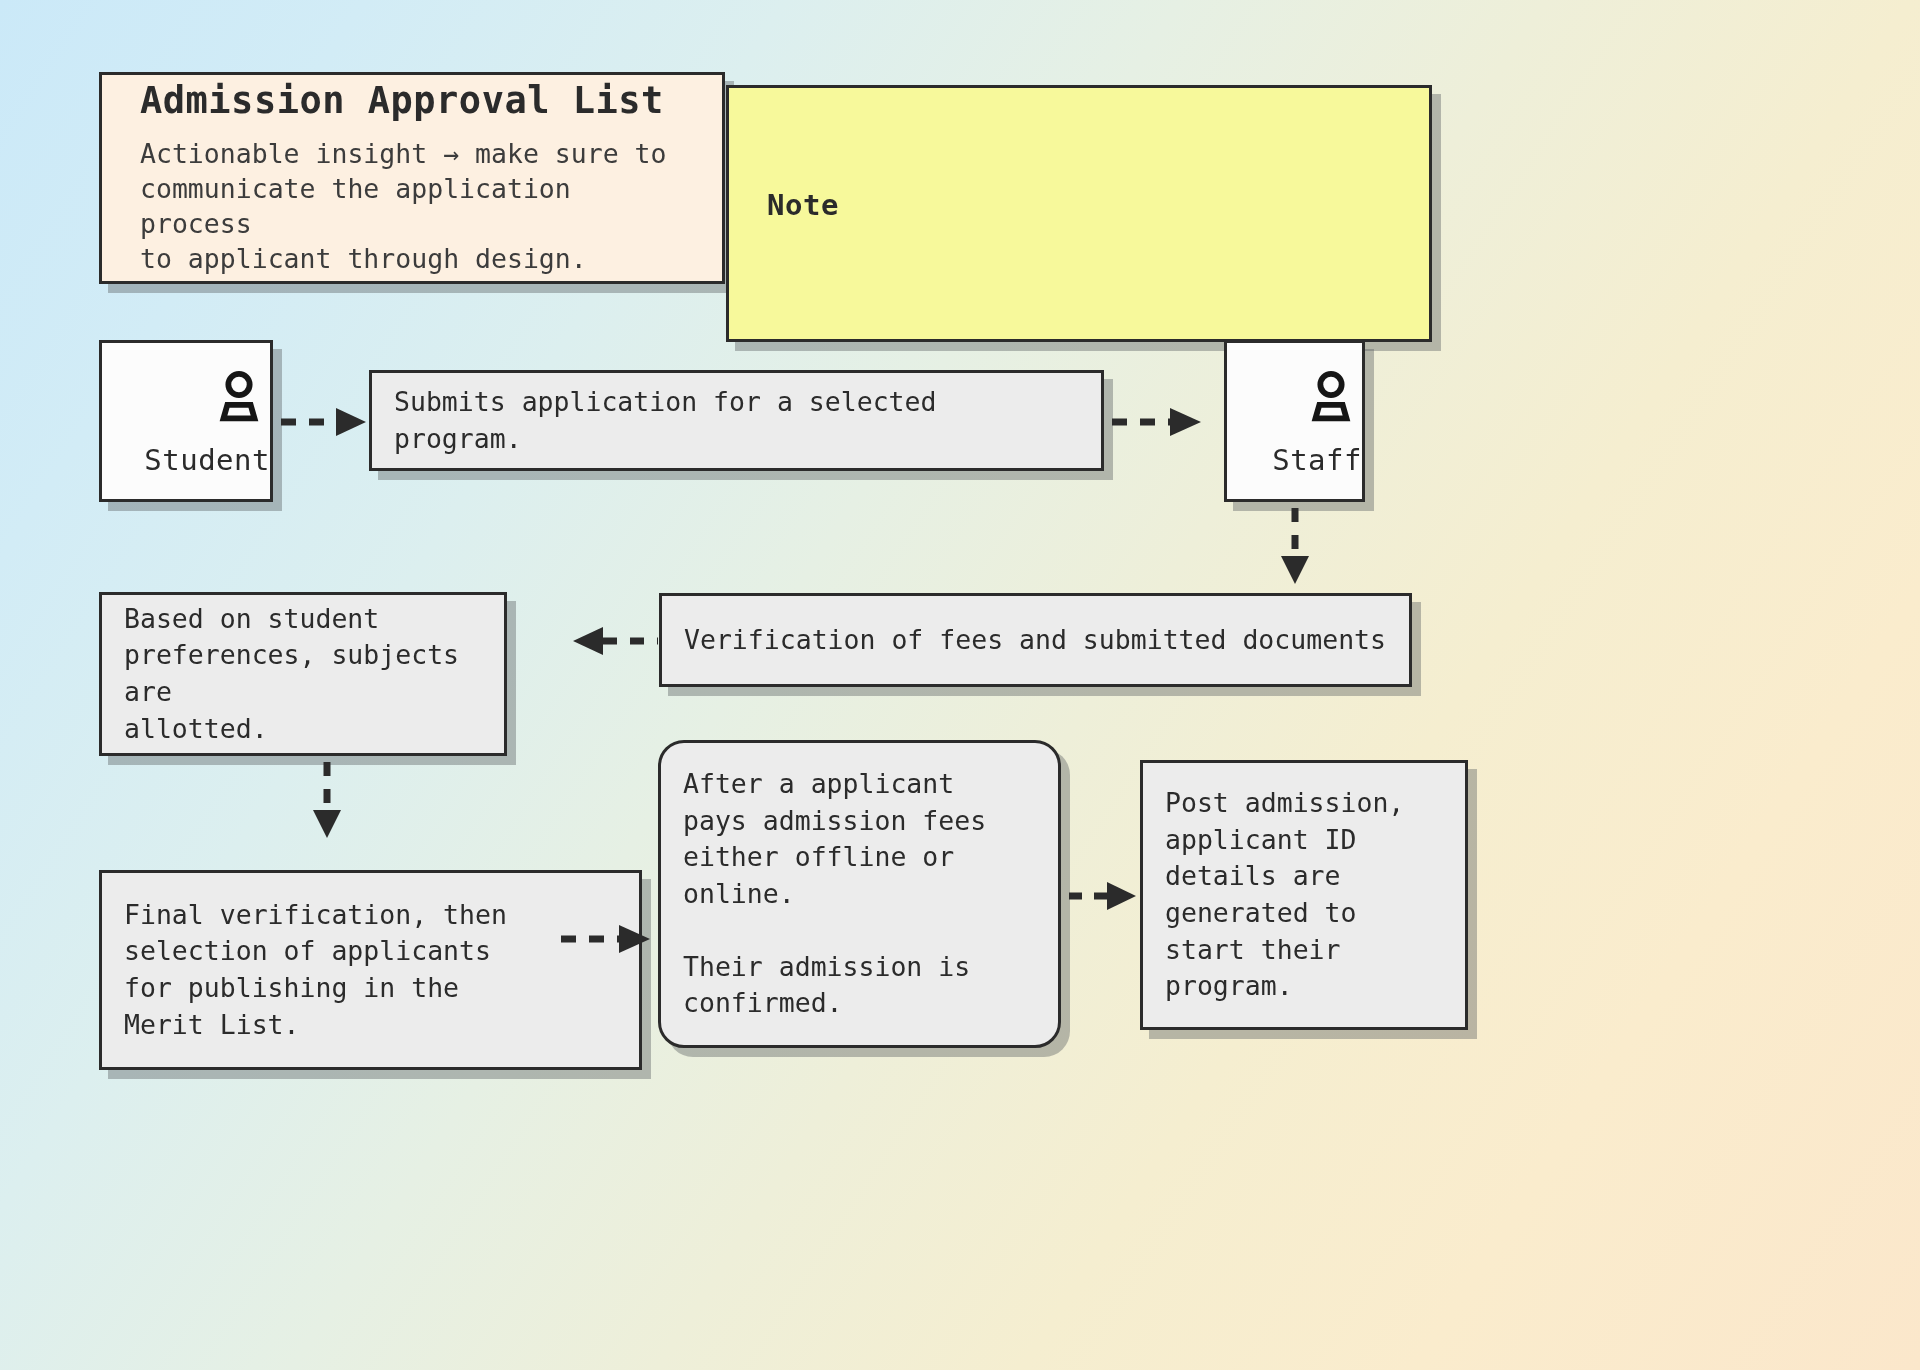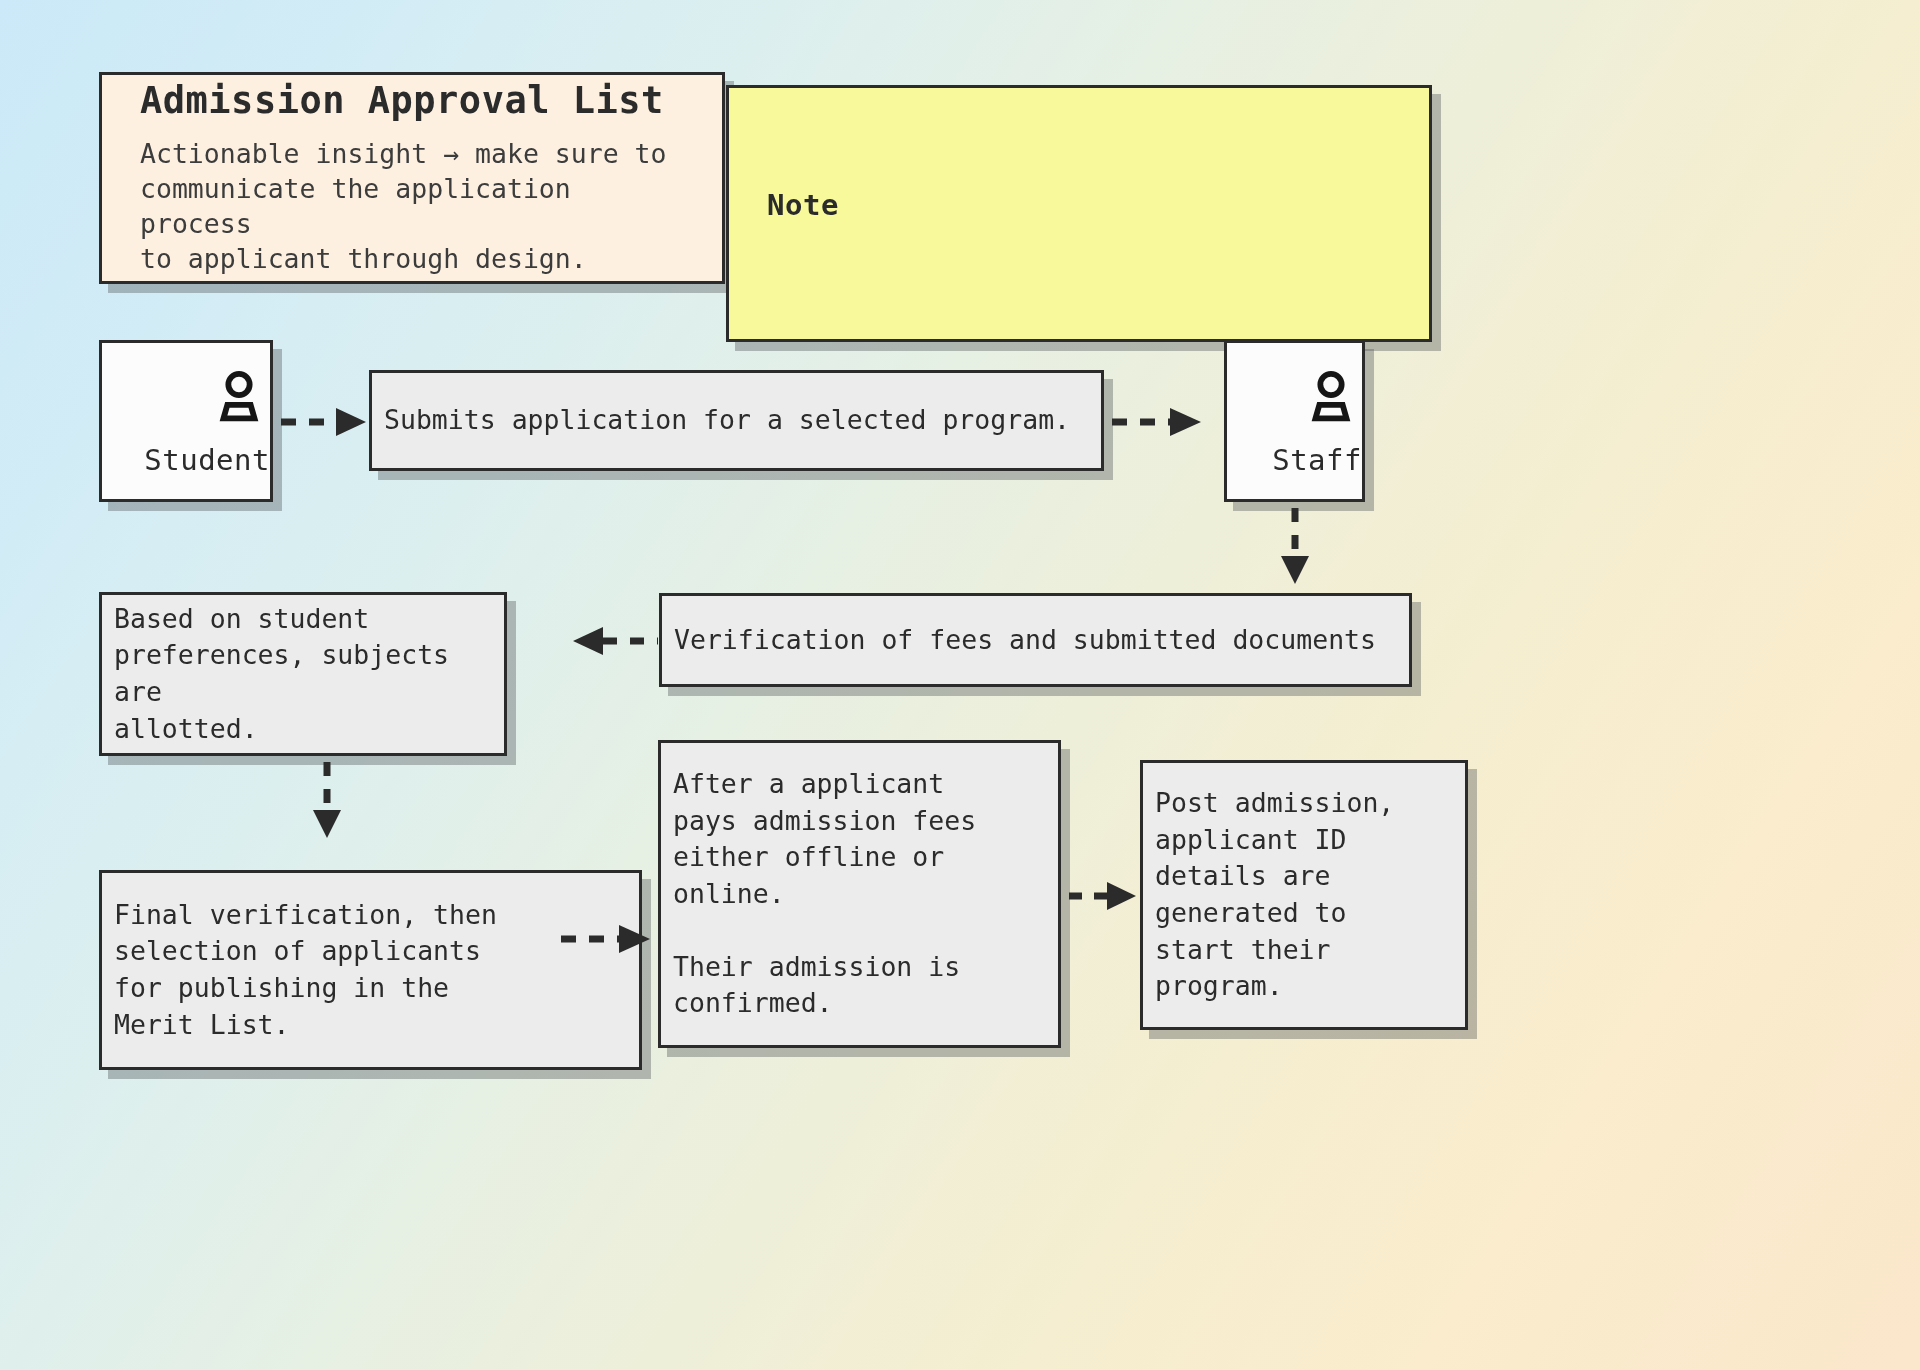--- a/index.html
+++ b/index.html
@@ -62,21 +62,21 @@
     font-size: 26.5px;
     line-height: 1.32;
     color: #3c3c3c;
     white-space: pre-line;
   }
 
   .proc-text {
     font-size: 26.5px;
     line-height: 1.38;
     white-space: pre-line;
-    padding: 0 12px;
+    padding: 0 22px;
   }
 
   
   .actor-icon {
     width: 62px;
     height: 62px;
     margin-bottom: 16px;
     display: block;
   }
   .actor-label {
@@ -137,21 +137,21 @@
 allotted.</div>
   </div>
 
   <div class="node proc" style="left:99px; top:870px; width:543px; height:200px;">
     <div class="proc-text">Final verification, then
 selection of applicants
 for publishing in the
 Merit List.</div>
   </div>
 
-  <div class="node proc" style="left:658px; top:740px; width:403px; height:308px;">
+  <div class="node proc" style="left:658px; top:740px; width:403px; height:308px;border-radius:26px;">
     <div class="proc-text">After a applicant
 pays admission fees
 either offline or
 online.
 
 Their admission is
 confirmed.</div>
   </div>
 
   <div class="node proc" style="left:1140px; top:760px; width:328px; height:270px;">

